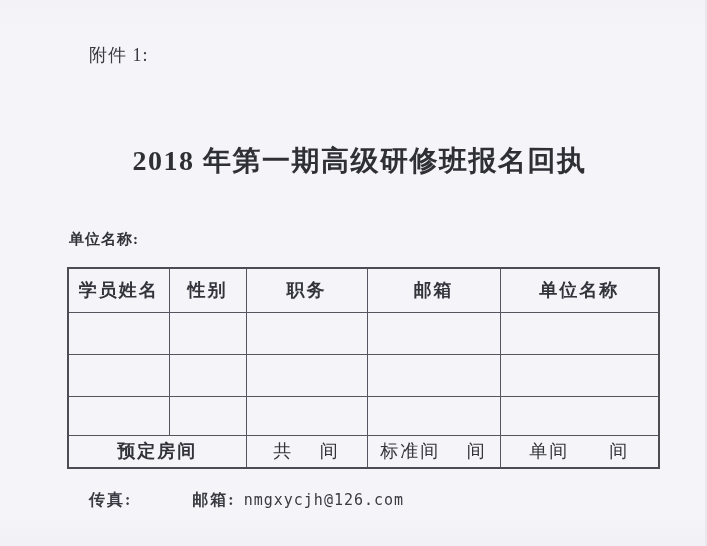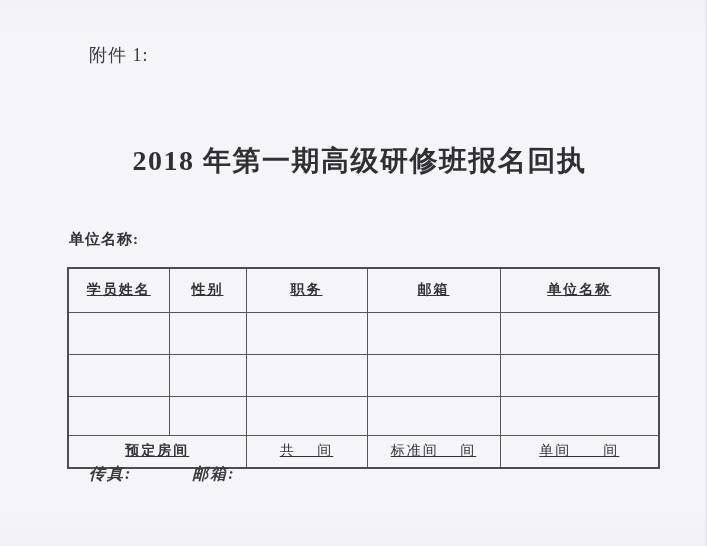--- a/index.html
+++ b/index.html
@@ -52,48 +52,46 @@
     top: 267px;
     width: 591px;
     border-collapse: collapse;
     table-layout: fixed;
     border: 2px solid #4c4c55;
   }
   table.reg-table td, table.reg-table th {
     border: 1px solid #55555f;
     text-align: center;
     vertical-align: middle;
-    font-size: 14px;
+    font-size: 18px;
     color: #33333b;
     overflow: hidden;
     white-space: nowrap;
-    text-decoration: underline;
   }
   tr.header-row th {
     height: 44px;
     font-weight: bold;
     letter-spacing: 2px;
   }
   tr.data-row td { height: 42px; }
   tr.data-row.last td { height: 39px; }
   tr.footer-row td {
     height: 33px;
     font-weight: normal;
     letter-spacing: 2px;
   }
   tr.footer-row td.room-label { font-weight: bold; }
   .contact-line {
     position: absolute;
     left: 89px;
-    top: 464px;
+    top: 490px;
     display: flex;
     align-items: center;
     font-size: 16px;
     color: #3a3a42;
-    font-style: italic;
   }
   .contact-item { display: flex; align-items: baseline; }
   .contact-item .lbl {
     font-weight: bold;
     letter-spacing: 2px;
     margin-right: 8px;
   }
   .contact-item .val {
     font-family: "DejaVu Sans Mono", "Liberation Mono", monospace;
     font-size: 15px;
@@ -158,16 +156,17 @@
     </tbody>
   </table>
 
   <div class="contact-line">
     <span class="contact-item">
       <span class="lbl">传真:</span>
     </span>
     <span class="contact-gap"></span>
     <span class="contact-item">
       <span class="lbl">邮箱:</span>
+      <span class="val">nmgxycjh@126.com</span>
     </span>
   </div>
 
 </div>
 
 </body></html>

